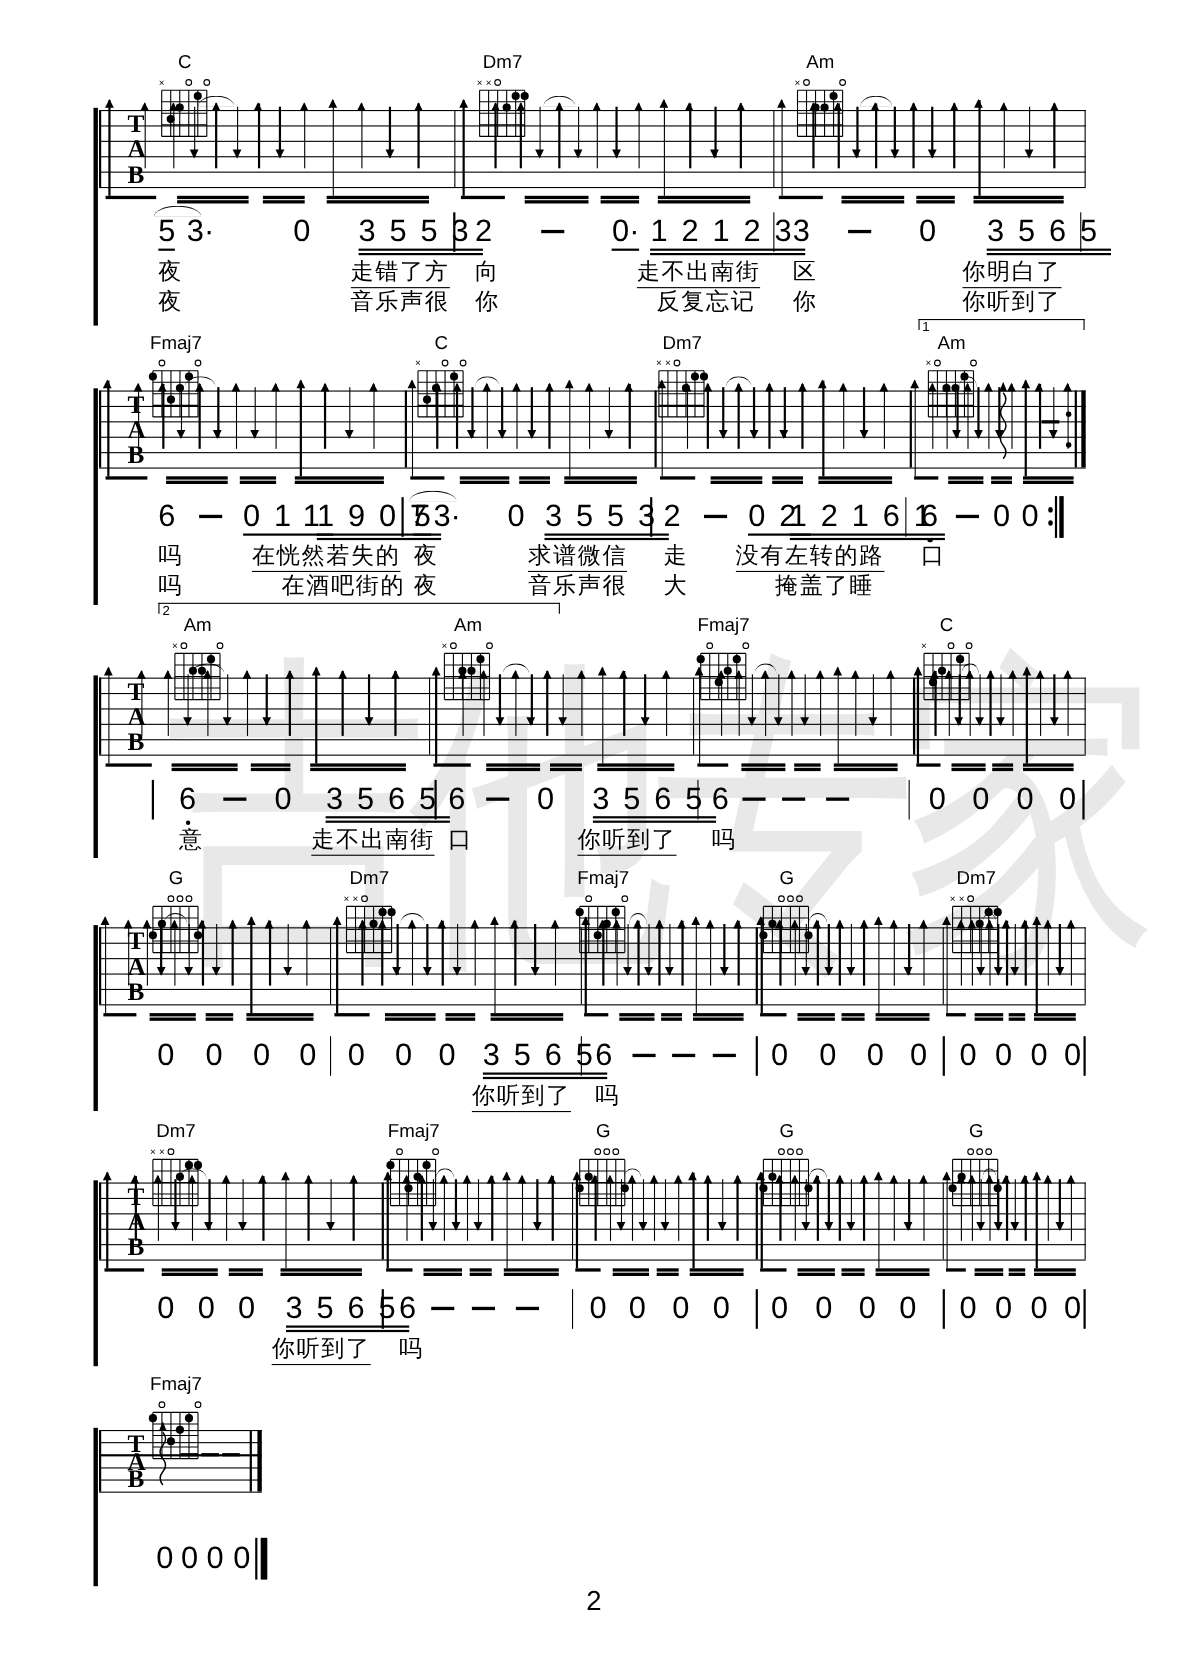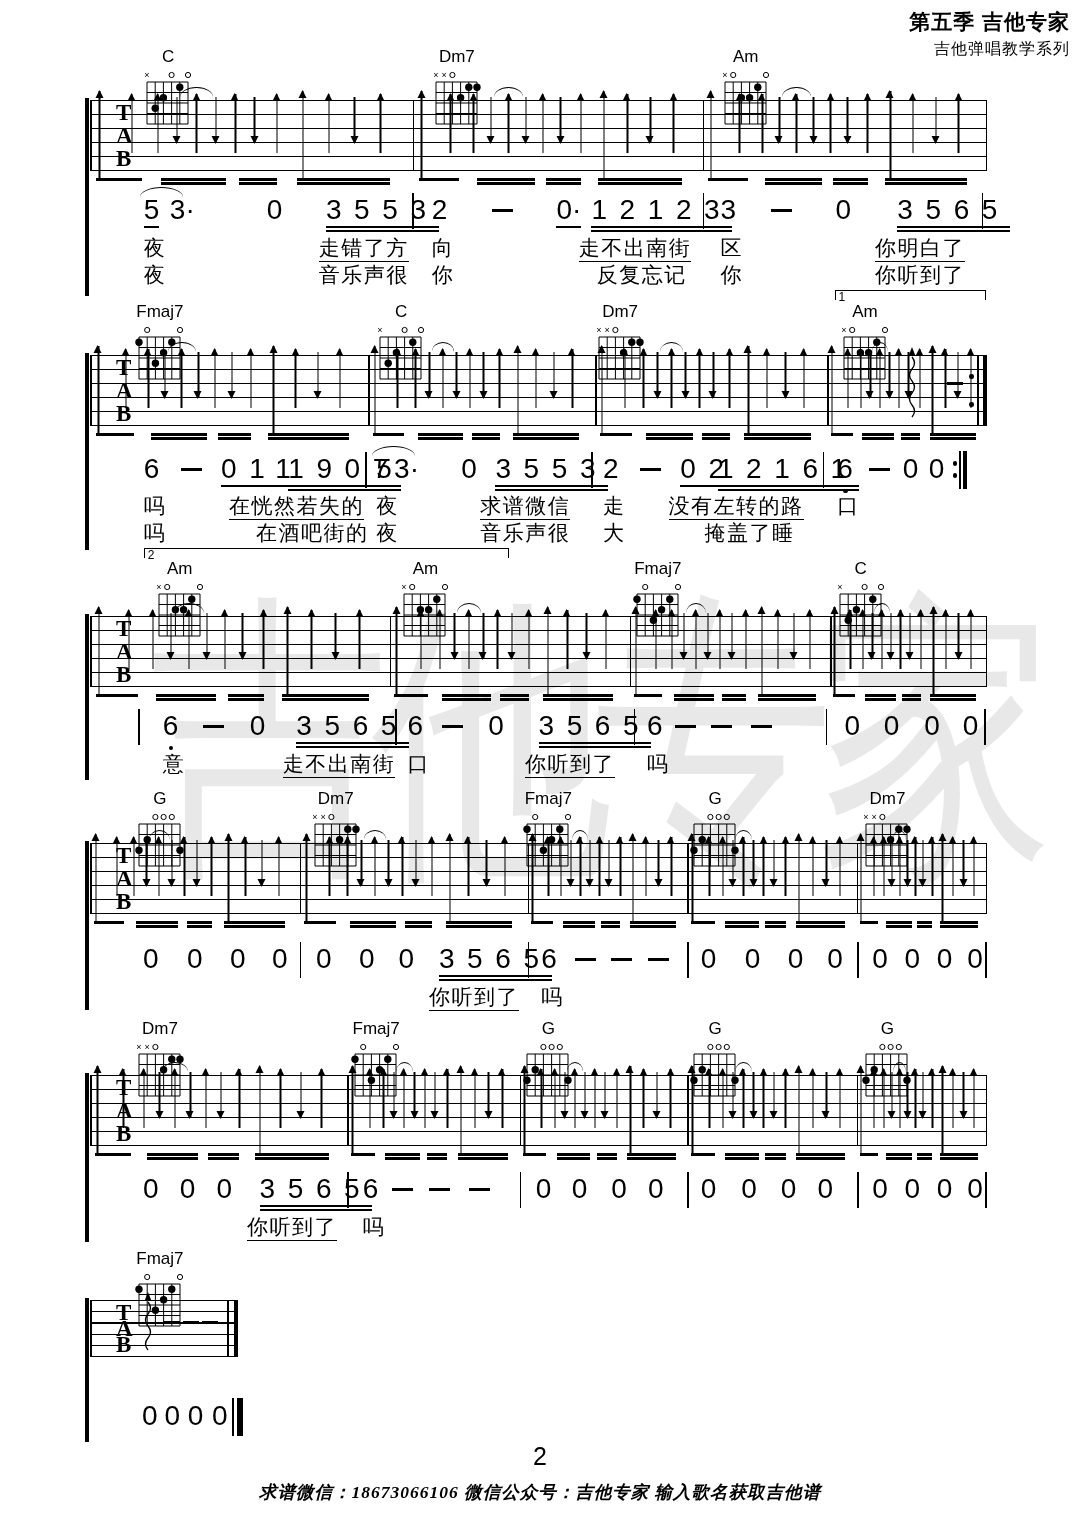--- a/index.html
+++ b/index.html
@@ -56,24 +56,20 @@
 .cname{font-size:17px;line-height:1;margin-bottom:1px;font-family:"Liberation Sans",sans-serif;}
 
 #pageno{position:absolute;left:0;right:0;top:1442px;text-align:center;font-size:25px;}
 #contact{position:absolute;left:0;right:0;top:1480px;text-align:center;font-family:"Liberation Serif",serif;font-style:italic;font-weight:bold;font-size:17.5px;letter-spacing:1px;}
 </style>
 </head>
 <body>
 
 <div id="page">
   <div class="wm-cn">吉他专家</div>
-  <div id="hdr">
-    <div class="l1">第五季 吉他专家</div>
-    <div class="l2">吉他弹唱教学系列</div>
-  </div>
   <div id="systems">
       <div>
         <div class="chord" style="left: 168.039px; top: 48px;"><div class="cname">C</div><svg width="58" height="62">
             <text x="8" y="12" font-size="9" text-anchor="middle" font-family="Liberation Sans,sans-serif">×</text>
             <circle cx="32.599999999999994" cy="9" r="2.6" fill="none" stroke="#000" stroke-width="1"></circle>
             <circle cx="49" cy="9" r="2.6" fill="none" stroke="#000" stroke-width="1"></circle>
             <line x1="8" y1="16" x2="8" y2="58" stroke="#000" stroke-width="1"></line>
             <line x1="16.2" y1="16" x2="16.2" y2="58" stroke="#000" stroke-width="1"></line>
             <line x1="24.4" y1="16" x2="24.4" y2="58" stroke="#000" stroke-width="1"></line>
             <line x1="32.599999999999994" y1="16" x2="32.599999999999994" y2="58" stroke="#000" stroke-width="1"></line>
@@ -1720,14 +1716,13 @@
           <div class="mtok" style="left: 97.773px;">0</div>
           <div class="mtok" style="left: 121.992px;">0</div>
           <div class="mfin" style="left: 141.726px;">
             <div class="t1"></div>
             <div class="t2"></div>
           </div>
         </div>
       </div>
     </div>
   <div id="pageno">2</div>
-  <div id="contact">求谱微信：18673066106 微信公众号：吉他专家 输入歌名获取吉他谱</div>
 </div>
 
 </body></html>

